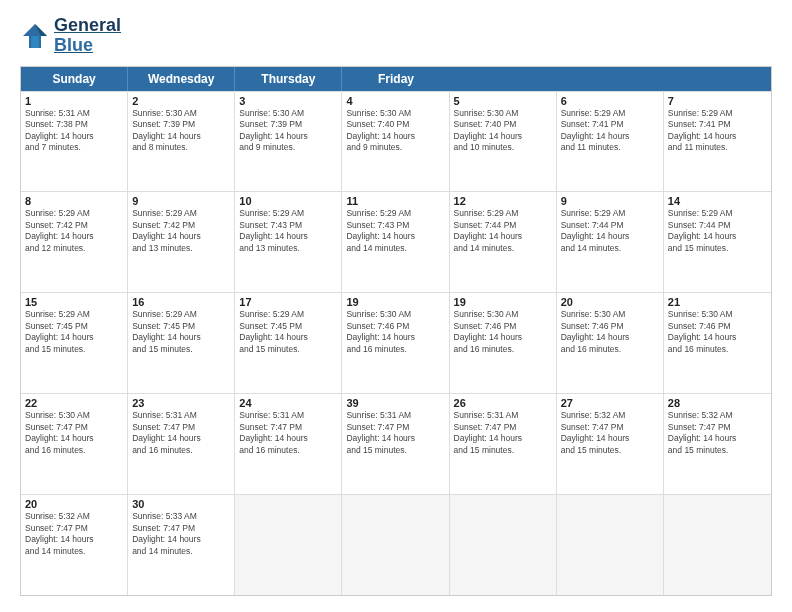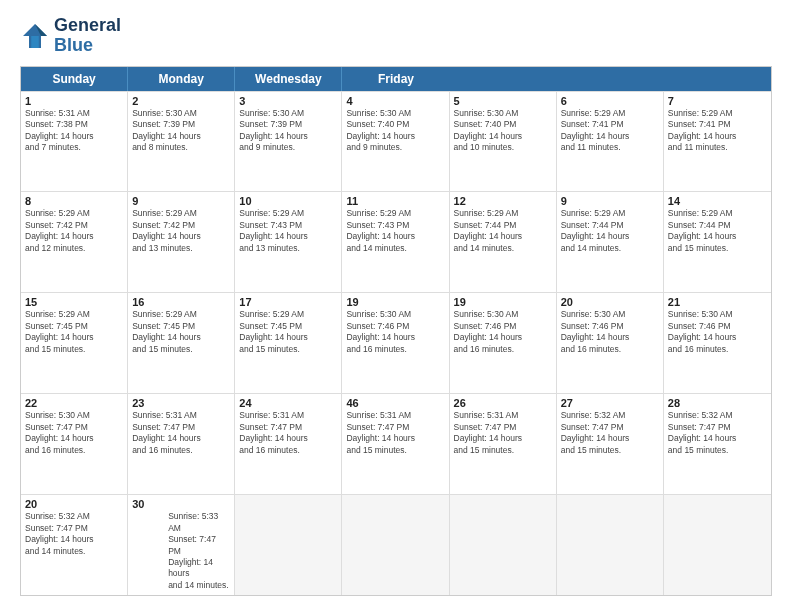--- a/index.html
+++ b/index.html
@@ -26,20 +26,21 @@
     .logo {
       display: flex;
       align-items: center;
       gap: 4px;
     }
     .logo-text {
       font-size: 18px;
       font-weight: bold;
       color: #1a5276;
       line-height: 1.1;
+      text-decoration: underline;
     }
     .logo-icon {
       width: 30px;
       height: 30px;
     }
     .title-block {
       text-align: right;
     }
     .calendar-title {
       font-size: 32px;
@@ -123,22 +124,22 @@
     </div>
     <div class="title-block">
       <div class="calendar-title"></div>
       <div class="calendar-subtitle"></div>
     </div>
   </div>
 
   <div class="calendar">
     <div class="cal-header-row">
     <div class="cal-header-cell">Sunday</div>
-        <div class="cal-header-cell">Monday</div>
         <div class="cal-header-cell">Wednesday</div>
+        <div class="cal-header-cell">Thursday</div>
         <div class="cal-header-cell">Friday</div>
       </div>
     <div class="cal-body">
     <div class="cal-week">
           <div class="cal-cell">
             <span class="day-num">1</span>
             <div class="day-info" style="white-space: pre-line;">Sunrise: 5:31 AM
 Sunset: 7:38 PM
 Daylight: 14 hours
 and 7 minutes.</div>
@@ -304,21 +305,21 @@
 and 16 minutes.</div>
           </div>
           <div class="cal-cell">
             <span class="day-num">24</span>
             <div class="day-info" style="white-space: pre-line;">Sunrise: 5:31 AM
 Sunset: 7:47 PM
 Daylight: 14 hours
 and 16 minutes.</div>
           </div>
           <div class="cal-cell">
-            <span class="day-num">46</span>
+            <span class="day-num">39</span>
             <div class="day-info" style="white-space: pre-line;">Sunrise: 5:31 AM
 Sunset: 7:47 PM
 Daylight: 14 hours
 and 15 minutes.</div>
           </div>
           <div class="cal-cell">
             <span class="day-num">26</span>
             <div class="day-info" style="white-space: pre-line;">Sunrise: 5:31 AM
 Sunset: 7:47 PM
 Daylight: 14 hours
@@ -342,21 +343,21 @@
         <div class="cal-week">
           <div class="cal-cell">
             <span class="day-num">20</span>
             <div class="day-info" style="white-space: pre-line;">Sunrise: 5:32 AM
 Sunset: 7:47 PM
 Daylight: 14 hours
 and 14 minutes.</div>
           </div>
           <div class="cal-cell">
             <span class="day-num">30</span>
-            <div class="day-info" style="white-space: pre-line; margin-left: 36px;">Sunrise: 5:33 AM
+            <div class="day-info" style="white-space: pre-line;">Sunrise: 5:33 AM
 Sunset: 7:47 PM
 Daylight: 14 hours
 and 14 minutes.</div>
           </div>
           <div class="cal-cell empty"></div>
           <div class="cal-cell empty"></div>
           <div class="cal-cell empty"></div>
           <div class="cal-cell empty"></div>
           <div class="cal-cell empty"></div>
         </div>

